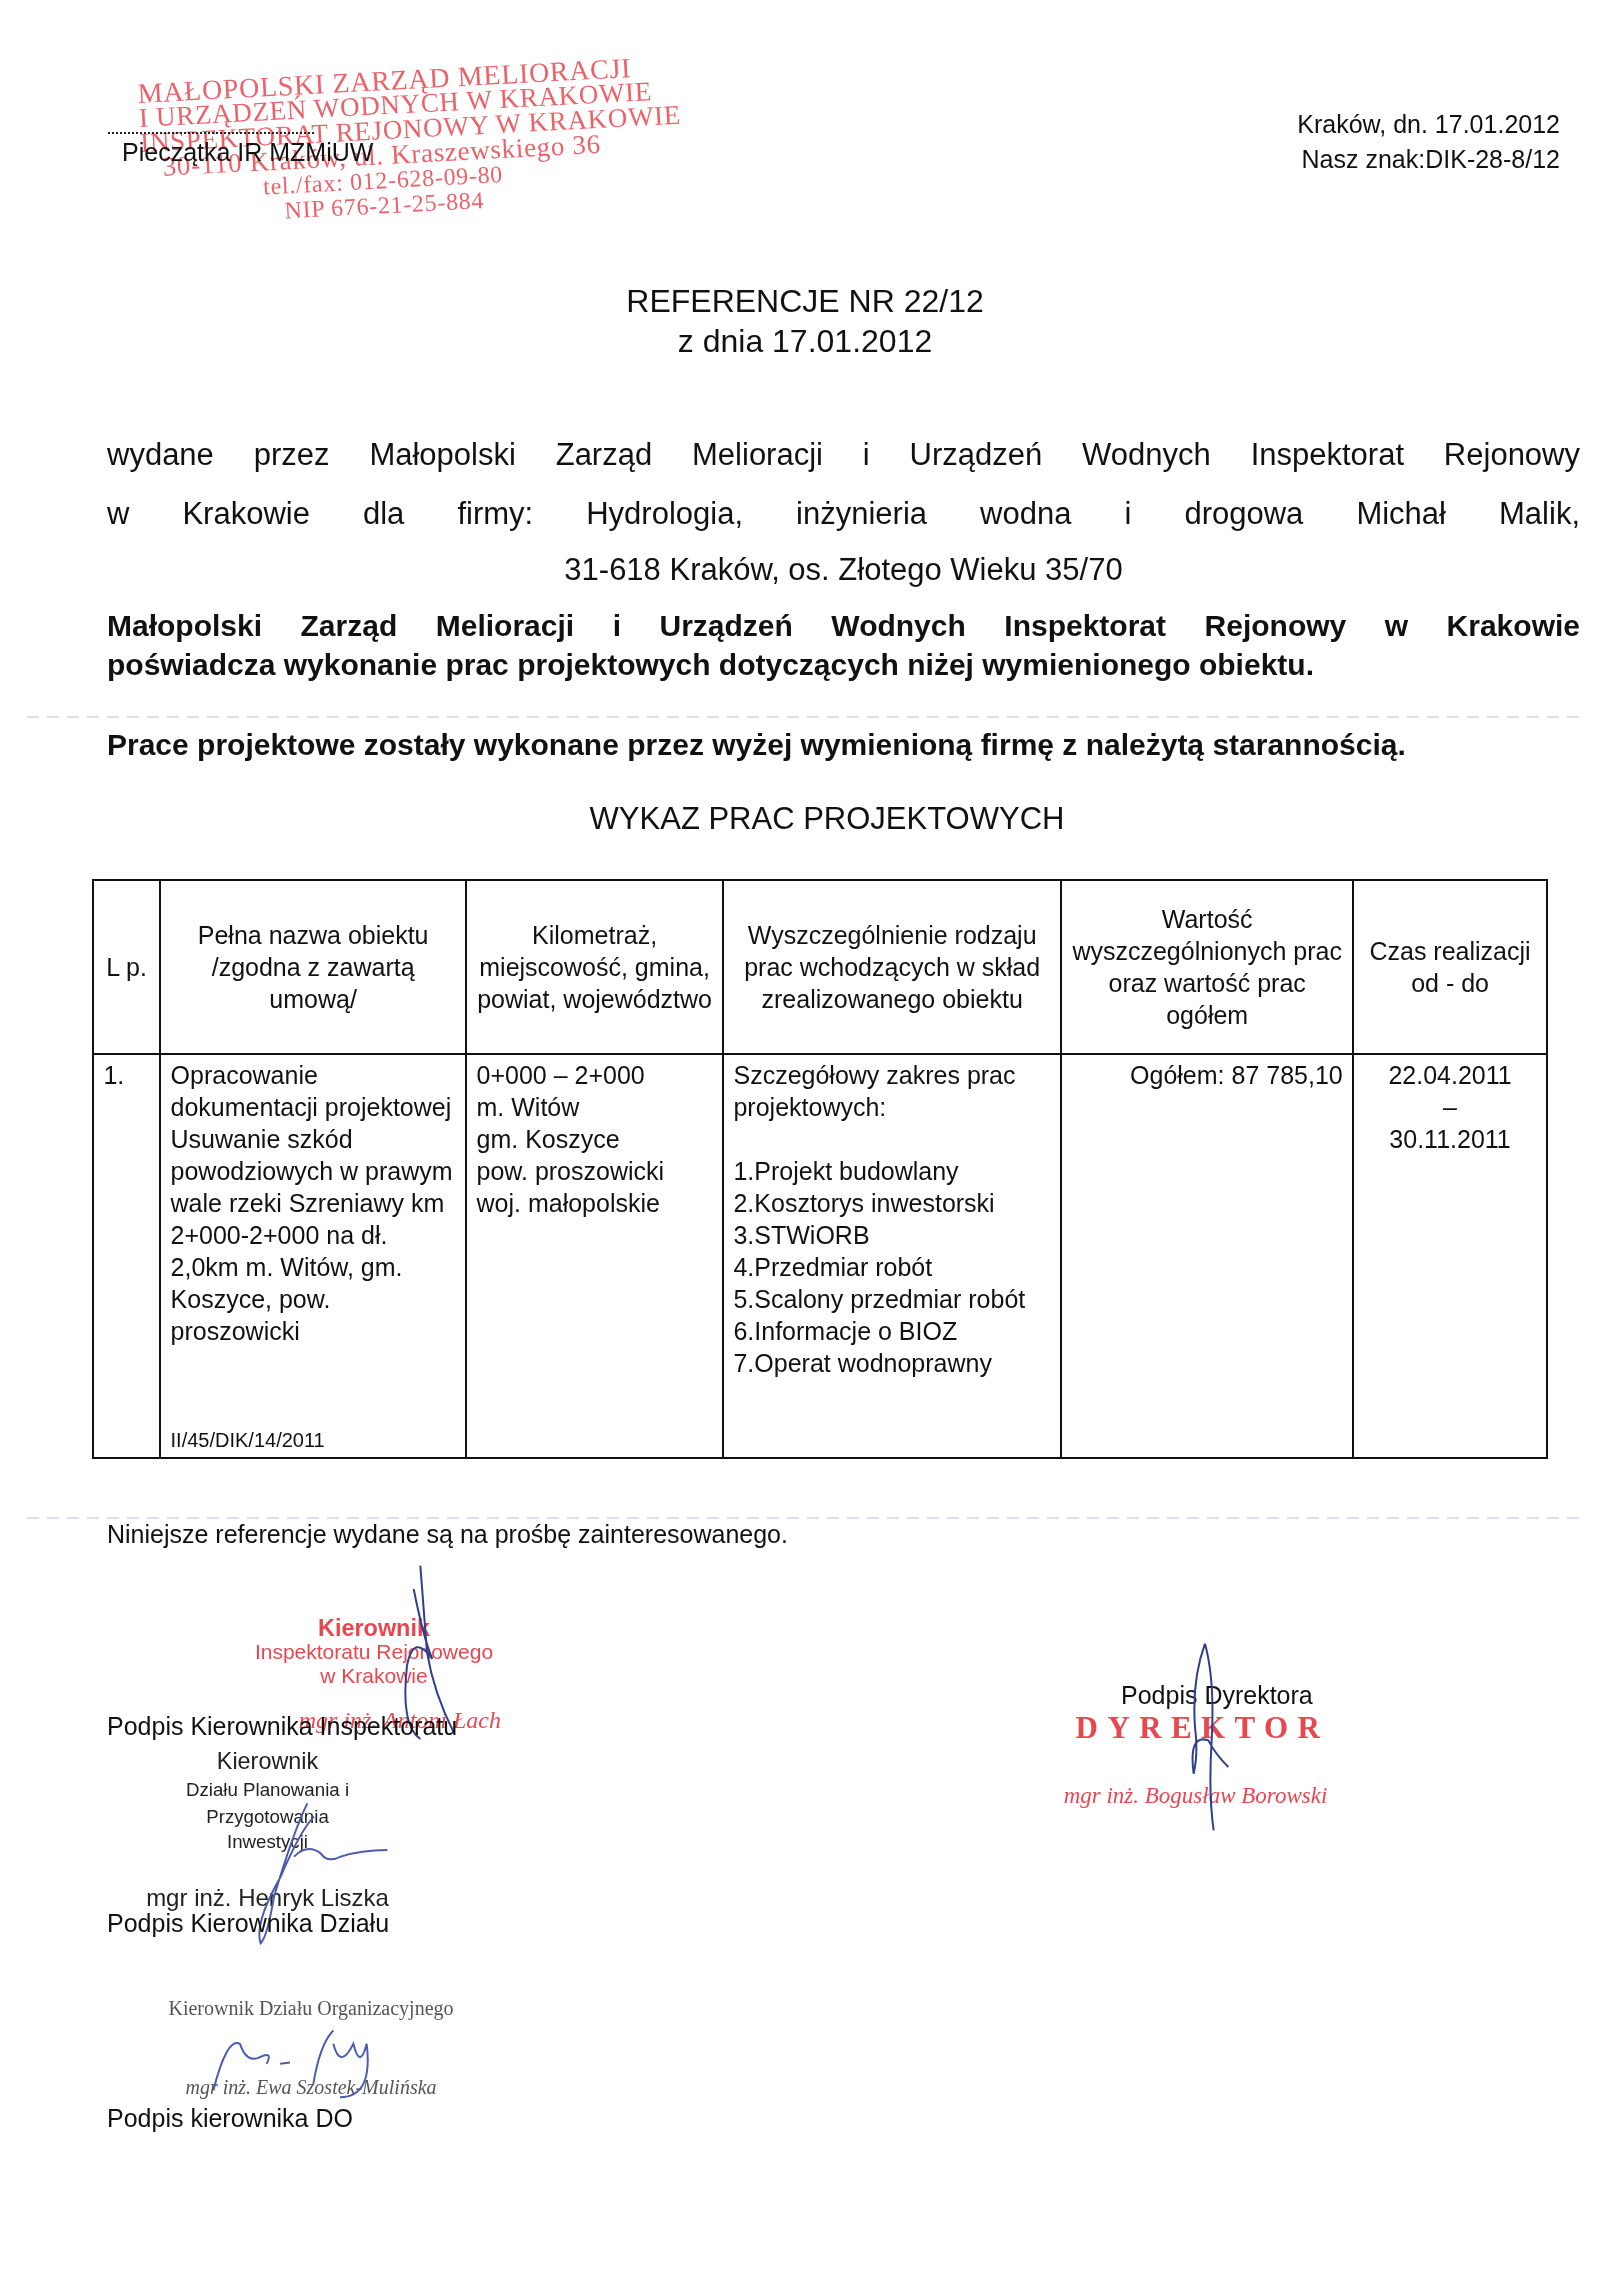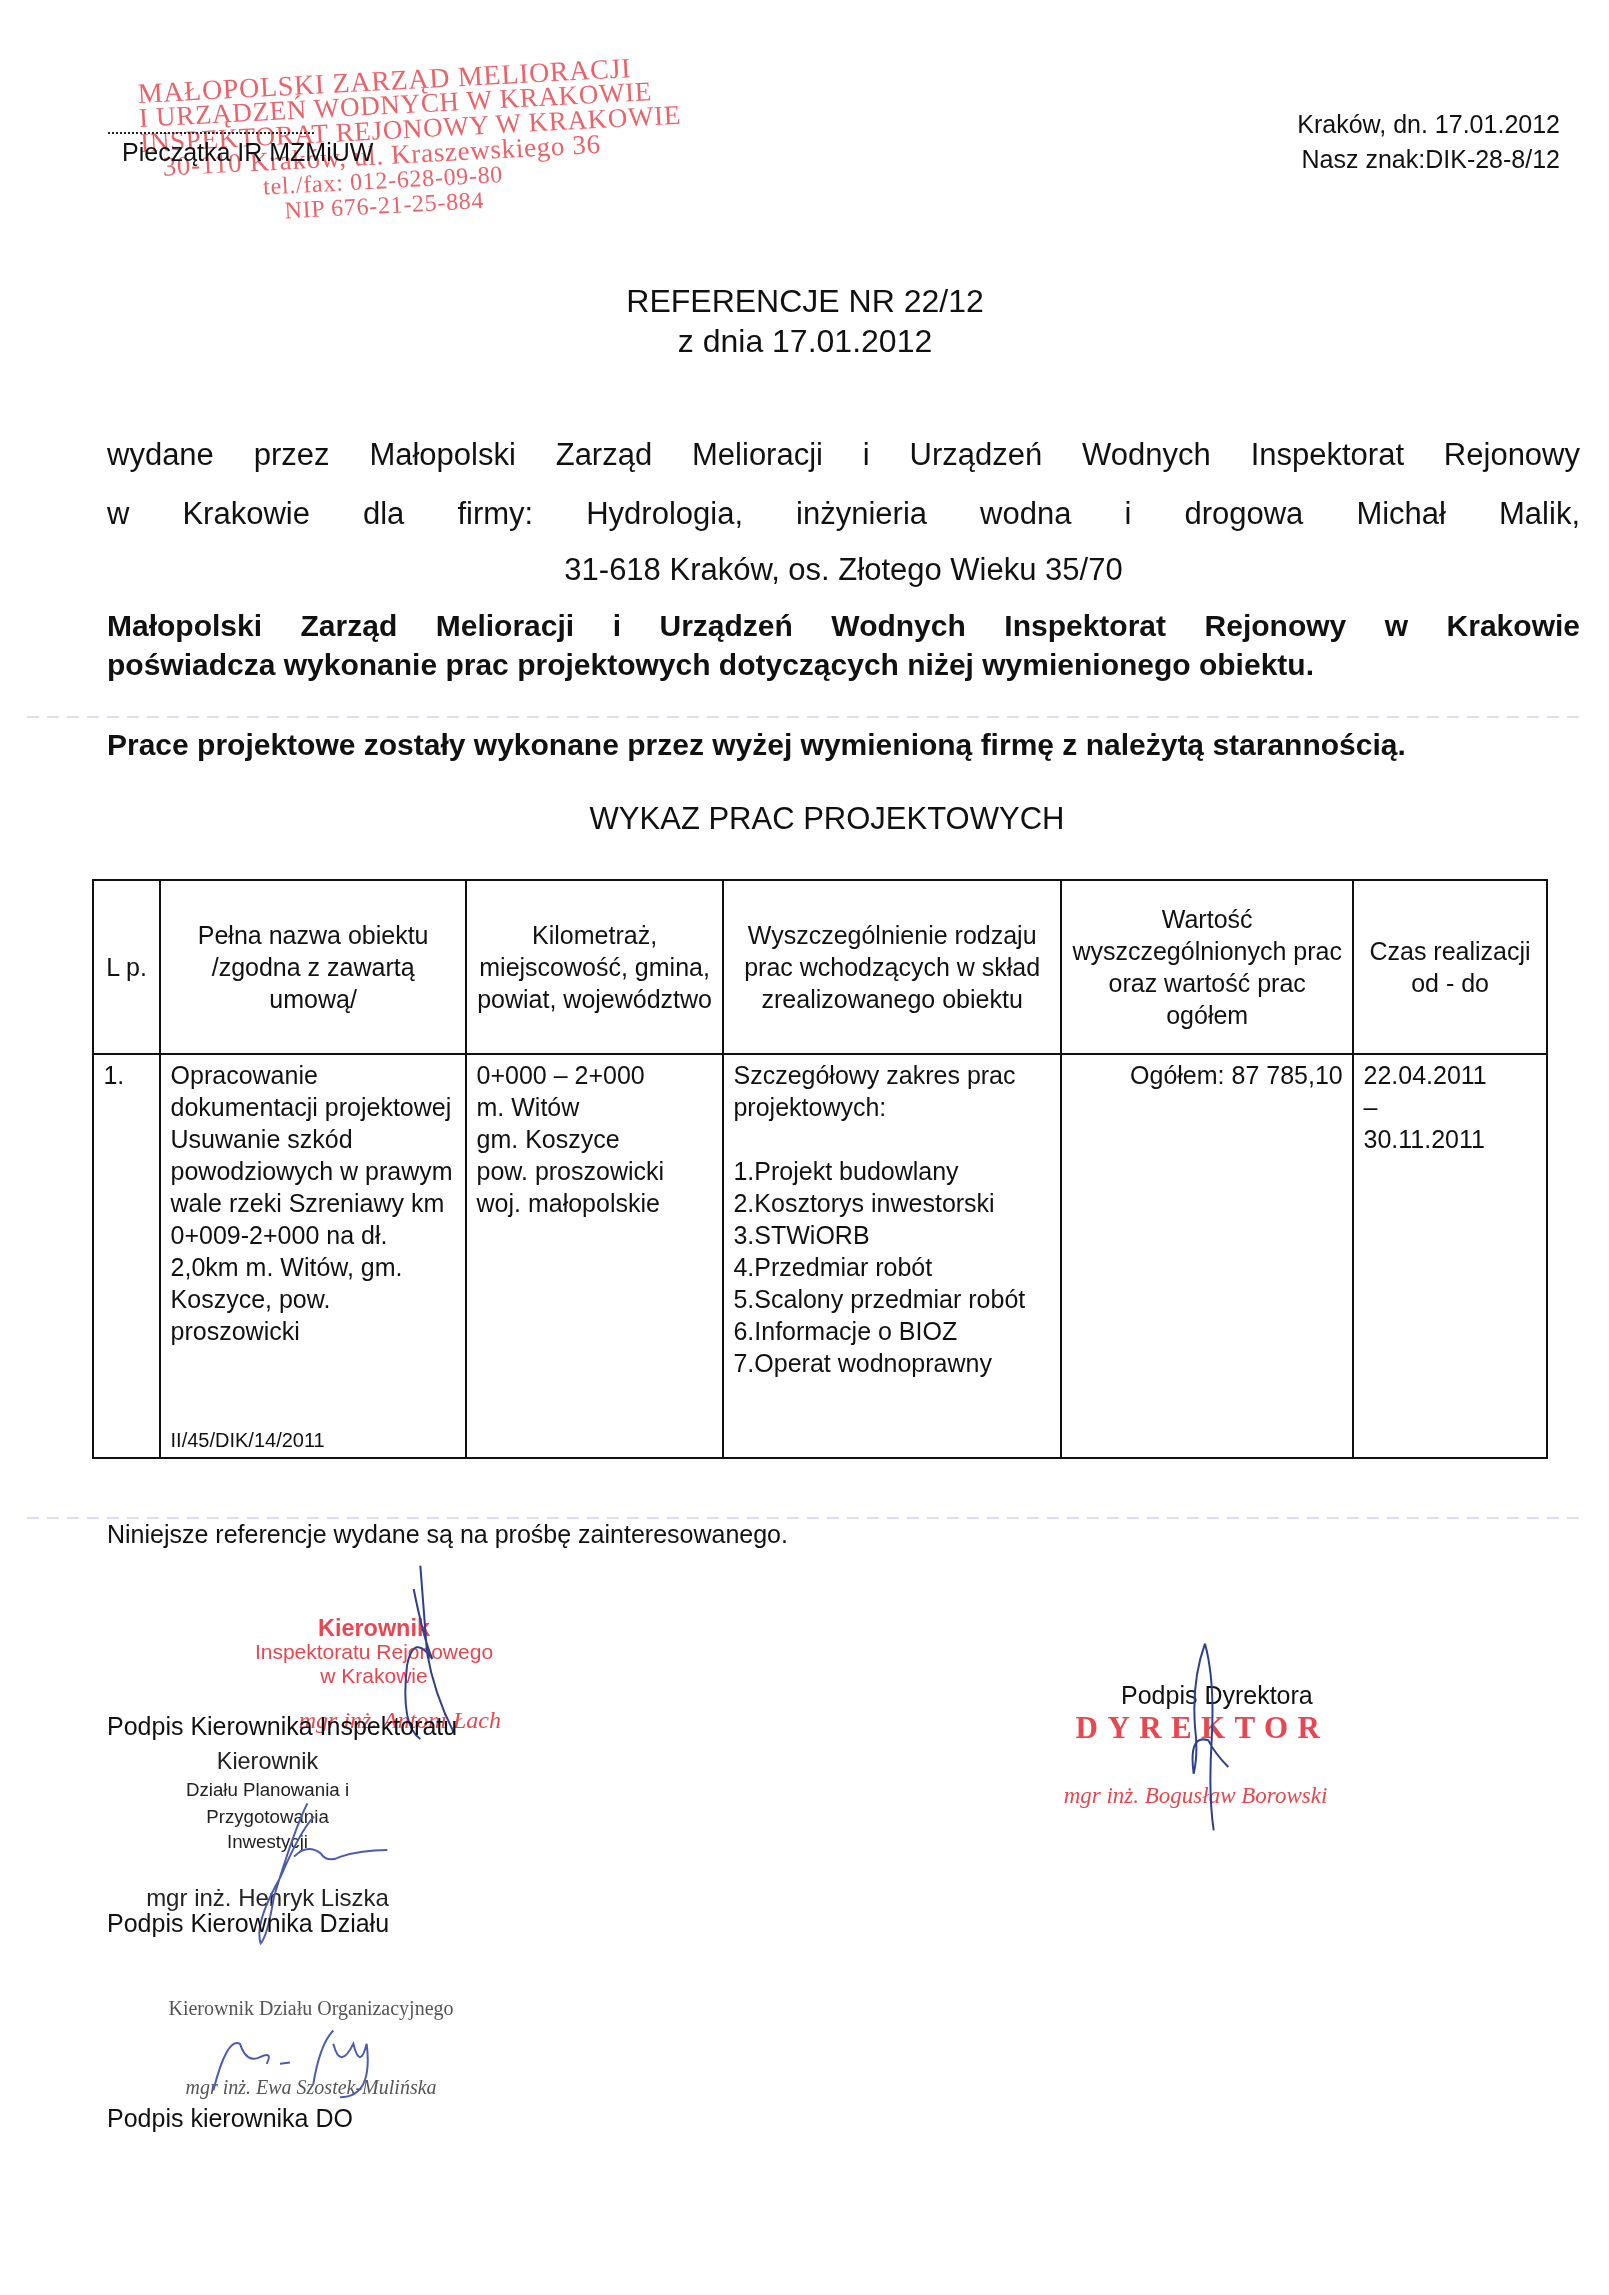--- a/index.html
+++ b/index.html
@@ -32,21 +32,21 @@
                 font-size: 25px; line-height: 32px; }
   table.works th, table.works td { border: 2px solid #111; vertical-align: top; }
   table.works th { font-weight: normal; text-align: center; vertical-align: middle; height: 172px; padding: 0 5.3px; }
   table.works td { padding: 4px 9.4px; height: 394px; }
   .col-lp { width: 53px; }
   .col-name { width: 317px; }
   .col-km { width: 261px; }
   .col-scope { width: 350px; }
   .col-value { width: 288px; }
   .col-time { width: 186px; }
-  td.center { }
+  td.center { text-align: center; }
   td.right { text-align: right; }
   .cell-wrap { position: relative; height: 100%; }
   .contract-no { position: absolute; left: 0; bottom: -2.7px; font-size: 20px; }
   ol.scope-list { list-style: none; margin: 32px 0 0 0; padding: 0; }
   ol.scope-list li { padding-left: 18.7px; text-indent: -18.7px; }
 
   .footer-note { position: absolute; left: 107px; top: 1520px; font-size: 25px; }
 
   
   .sig-label { position: absolute; font-size: 25px; }
@@ -96,21 +96,21 @@
       <th class="col-scope">Wyszczególnienie rodzaju prac wchodzących w skład zrealizowanego obiektu</th>
       <th class="col-value">Wartość wyszczególnionych prac oraz wartość prac ogółem</th>
       <th class="col-time">Czas realizacji od - do</th>
     </tr>
   </thead>
   <tbody>
     <tr>
       <td class="col-lp">1.</td>
       <td class="col-name">
         <div class="cell-wrap">
-          <div>Opracowanie dokumentacji projektowej Usuwanie szkód powodziowych w prawym wale rzeki Szreniawy km 0+009-2+000 na dł. 2,0km m. Witów, gm. Koszyce, pow. proszowicki</div>
+          <div>Opracowanie dokumentacji projektowej Usuwanie szkód powodziowych w prawym wale rzeki Szreniawy km 2+000-2+000 na dł. 2,0km m. Witów, gm. Koszyce, pow. proszowicki</div>
           <div class="contract-no">II/45/DIK/14/2011</div>
         </div>
       </td>
       <td class="col-km">
         <div>0+000 – 2+000</div>
         <div>m. Witów</div>
         <div>gm. Koszyce</div>
         <div>pow. proszowicki</div>
         <div>woj. małopolskie</div>
       </td>

